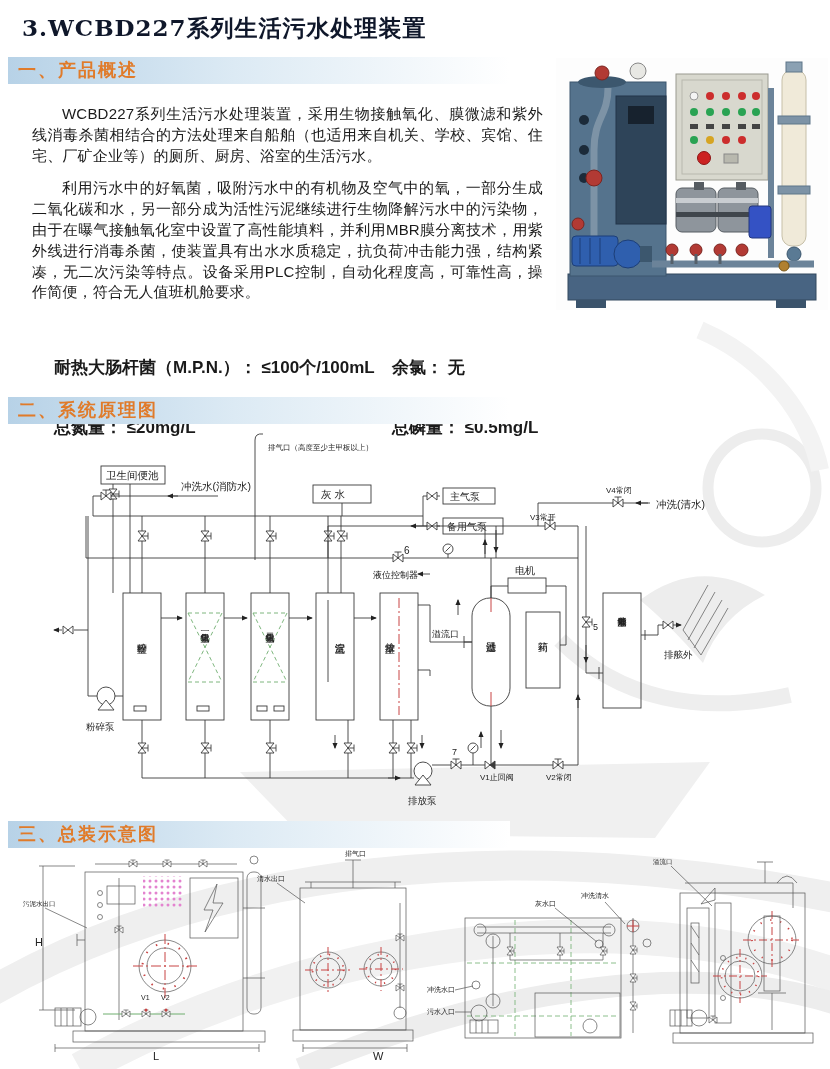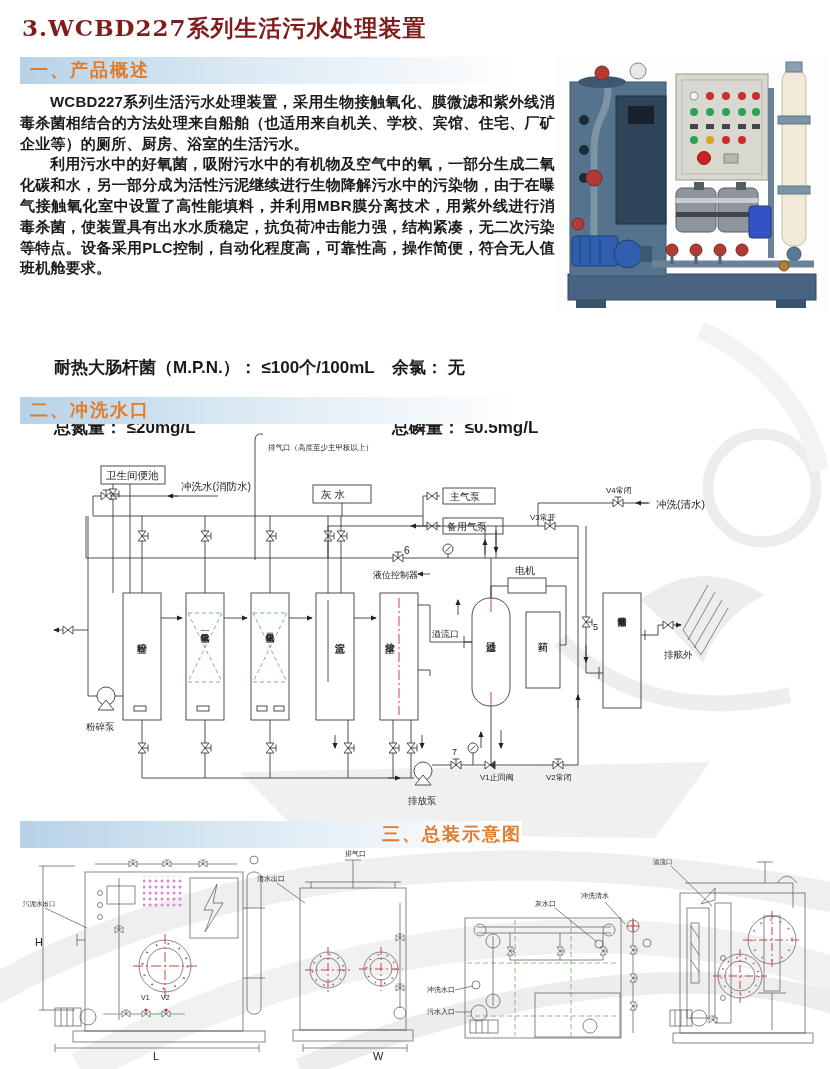--- a/index.html
+++ b/index.html
@@ -7,32 +7,32 @@
     width:830px;height:1069px;position:relative;overflow:hidden;
     background:#ffffff;font-family:"Liberation Sans","DejaVu Sans",sans-serif;
     color:#1a1a1a;
   }
   .abs{position:absolute;}
   #watermark{left:0;top:0;z-index:0;}
   .layer{z-index:1;}
   .page-title{
     left:22px;top:13px;width:780px;
     font-family:"DejaVu Serif","Liberation Serif",serif;
-    font-weight:bold;font-size:23px;color:#7f1d1d;letter-spacing:1px;
+    font-weight:bold;font-size:23px;color:#0f172a;letter-spacing:1px;
   }
   .band{
-    left:20px;width:502px;height:27px;line-height:27px;
+    left:8px;width:502px;height:27px;line-height:27px;
     background:linear-gradient(90deg,#b7d2e7 0%,#dcEaf4 45%,#ffffff 100%);
     color:#e07b2a;font-weight:bold;font-size:18px;padding-left:10px;
     letter-spacing:2px;box-sizing:border-box;
   }
-  #band1{top:57px;} #band2{top:397px;} #band3{top:821px;text-align:right;}
+  #band1{top:57px;} #band2{top:397px;} #band3{top:821px;}
   #overview-text{left:20px;top:92px;width:535px;}
   #overview-text p{
-    margin:0;font-size:15px;line-height:20.8px;font-weight:700;
+    margin:12px;font-size:15px;line-height:20.8px;font-weight:400;
     text-align:justify;text-indent:2em;letter-spacing:0.2px;
   }
   #specs{left:20px;top:318px;width:790px;display:flex;}
   .spec-col{font-size:17px;line-height:20px;font-weight:600;white-space:pre;}
   #spec-left{width:372px;padding-left:34px;box-sizing:border-box;}
   #spec-right{width:380px;}
   #product-photo{left:556px;top:58px;width:272px;height:252px;}
   #schematic{left:18px;top:430px;width:795px;height:387px;}
   #assembly{left:15px;top:848px;width:800px;height:221px;}
   svg text{font-family:"Liberation Sans","DejaVu Sans",sans-serif;fill:#222;}
@@ -161,21 +161,21 @@
         <circle cx="164" cy="192" r="6"></circle>
         <circle cx="186" cy="192" r="6"></circle>
     </g>
     <line x1="116" y1="196" x2="116" y2="206" stroke="#55606a" stroke-width="3"></line>
     <line x1="140" y1="196" x2="140" y2="206" stroke="#55606a" stroke-width="3"></line>
     <line x1="164" y1="196" x2="164" y2="206" stroke="#55606a" stroke-width="3"></line>
     <circle cx="228" cy="208" r="5" fill="#b08030" stroke="#7a5717"></circle>
   </g>
 </svg>
 
-<div id="band2" class="abs layer band">二、冲洗水口</div>
+<div id="band2" class="abs layer band">二、系统原理图</div>
 
 <svg id="schematic" class="abs layer" viewBox="0 0 795 387">
   <defs>
     <g id="valve">
         <path d="M-5,-4 L-5,4 L0,0 Z M5,-4 L5,4 L0,0 Z" fill="#fff" stroke="#3a3a3a" stroke-width="0.9"></path>
       </g>
     <g id="gvalve">
         <path d="M-5,-4 L-5,4 L0,0 Z M5,-4 L5,4 L0,0 Z" fill="#fff" stroke="#3a3a3a" stroke-width="0.9"></path>
         <line x1="0" y1="0" x2="0" y2="-6" stroke="#3a3a3a" stroke-width="0.9"></line>
         <line x1="-3.5" y1="-6" x2="3.5" y2="-6" stroke="#3a3a3a" stroke-width="0.9"></line>

